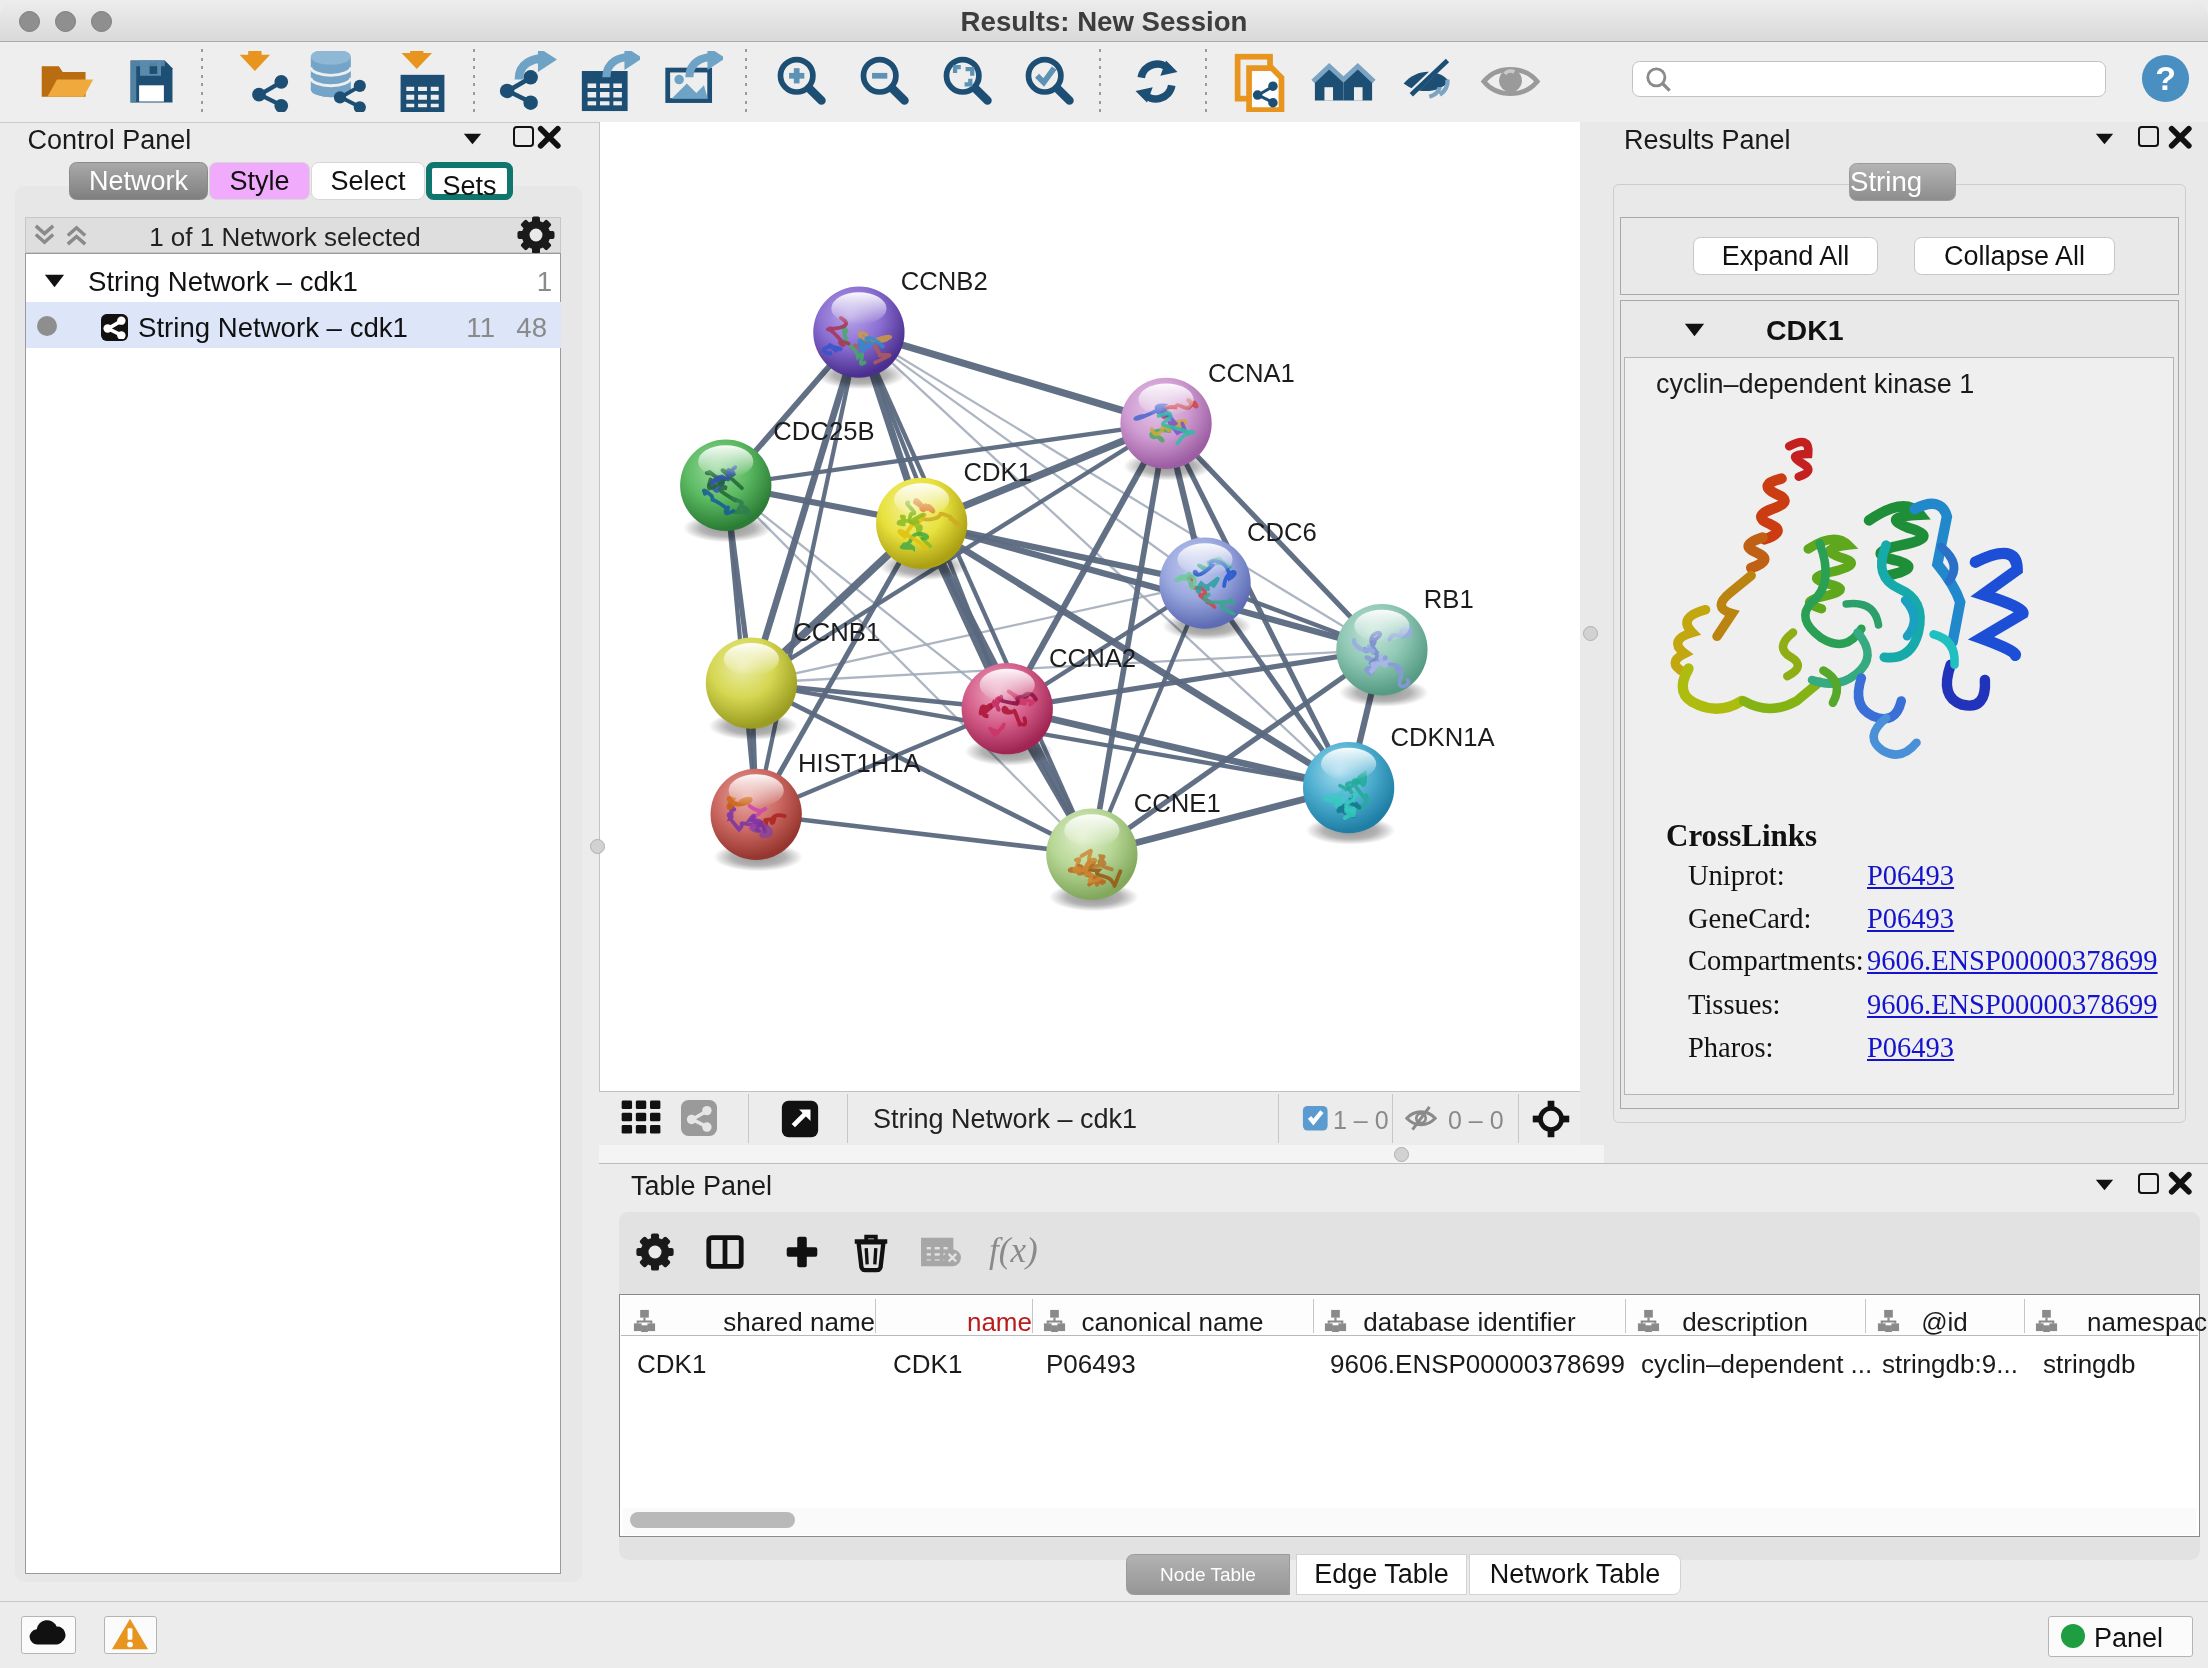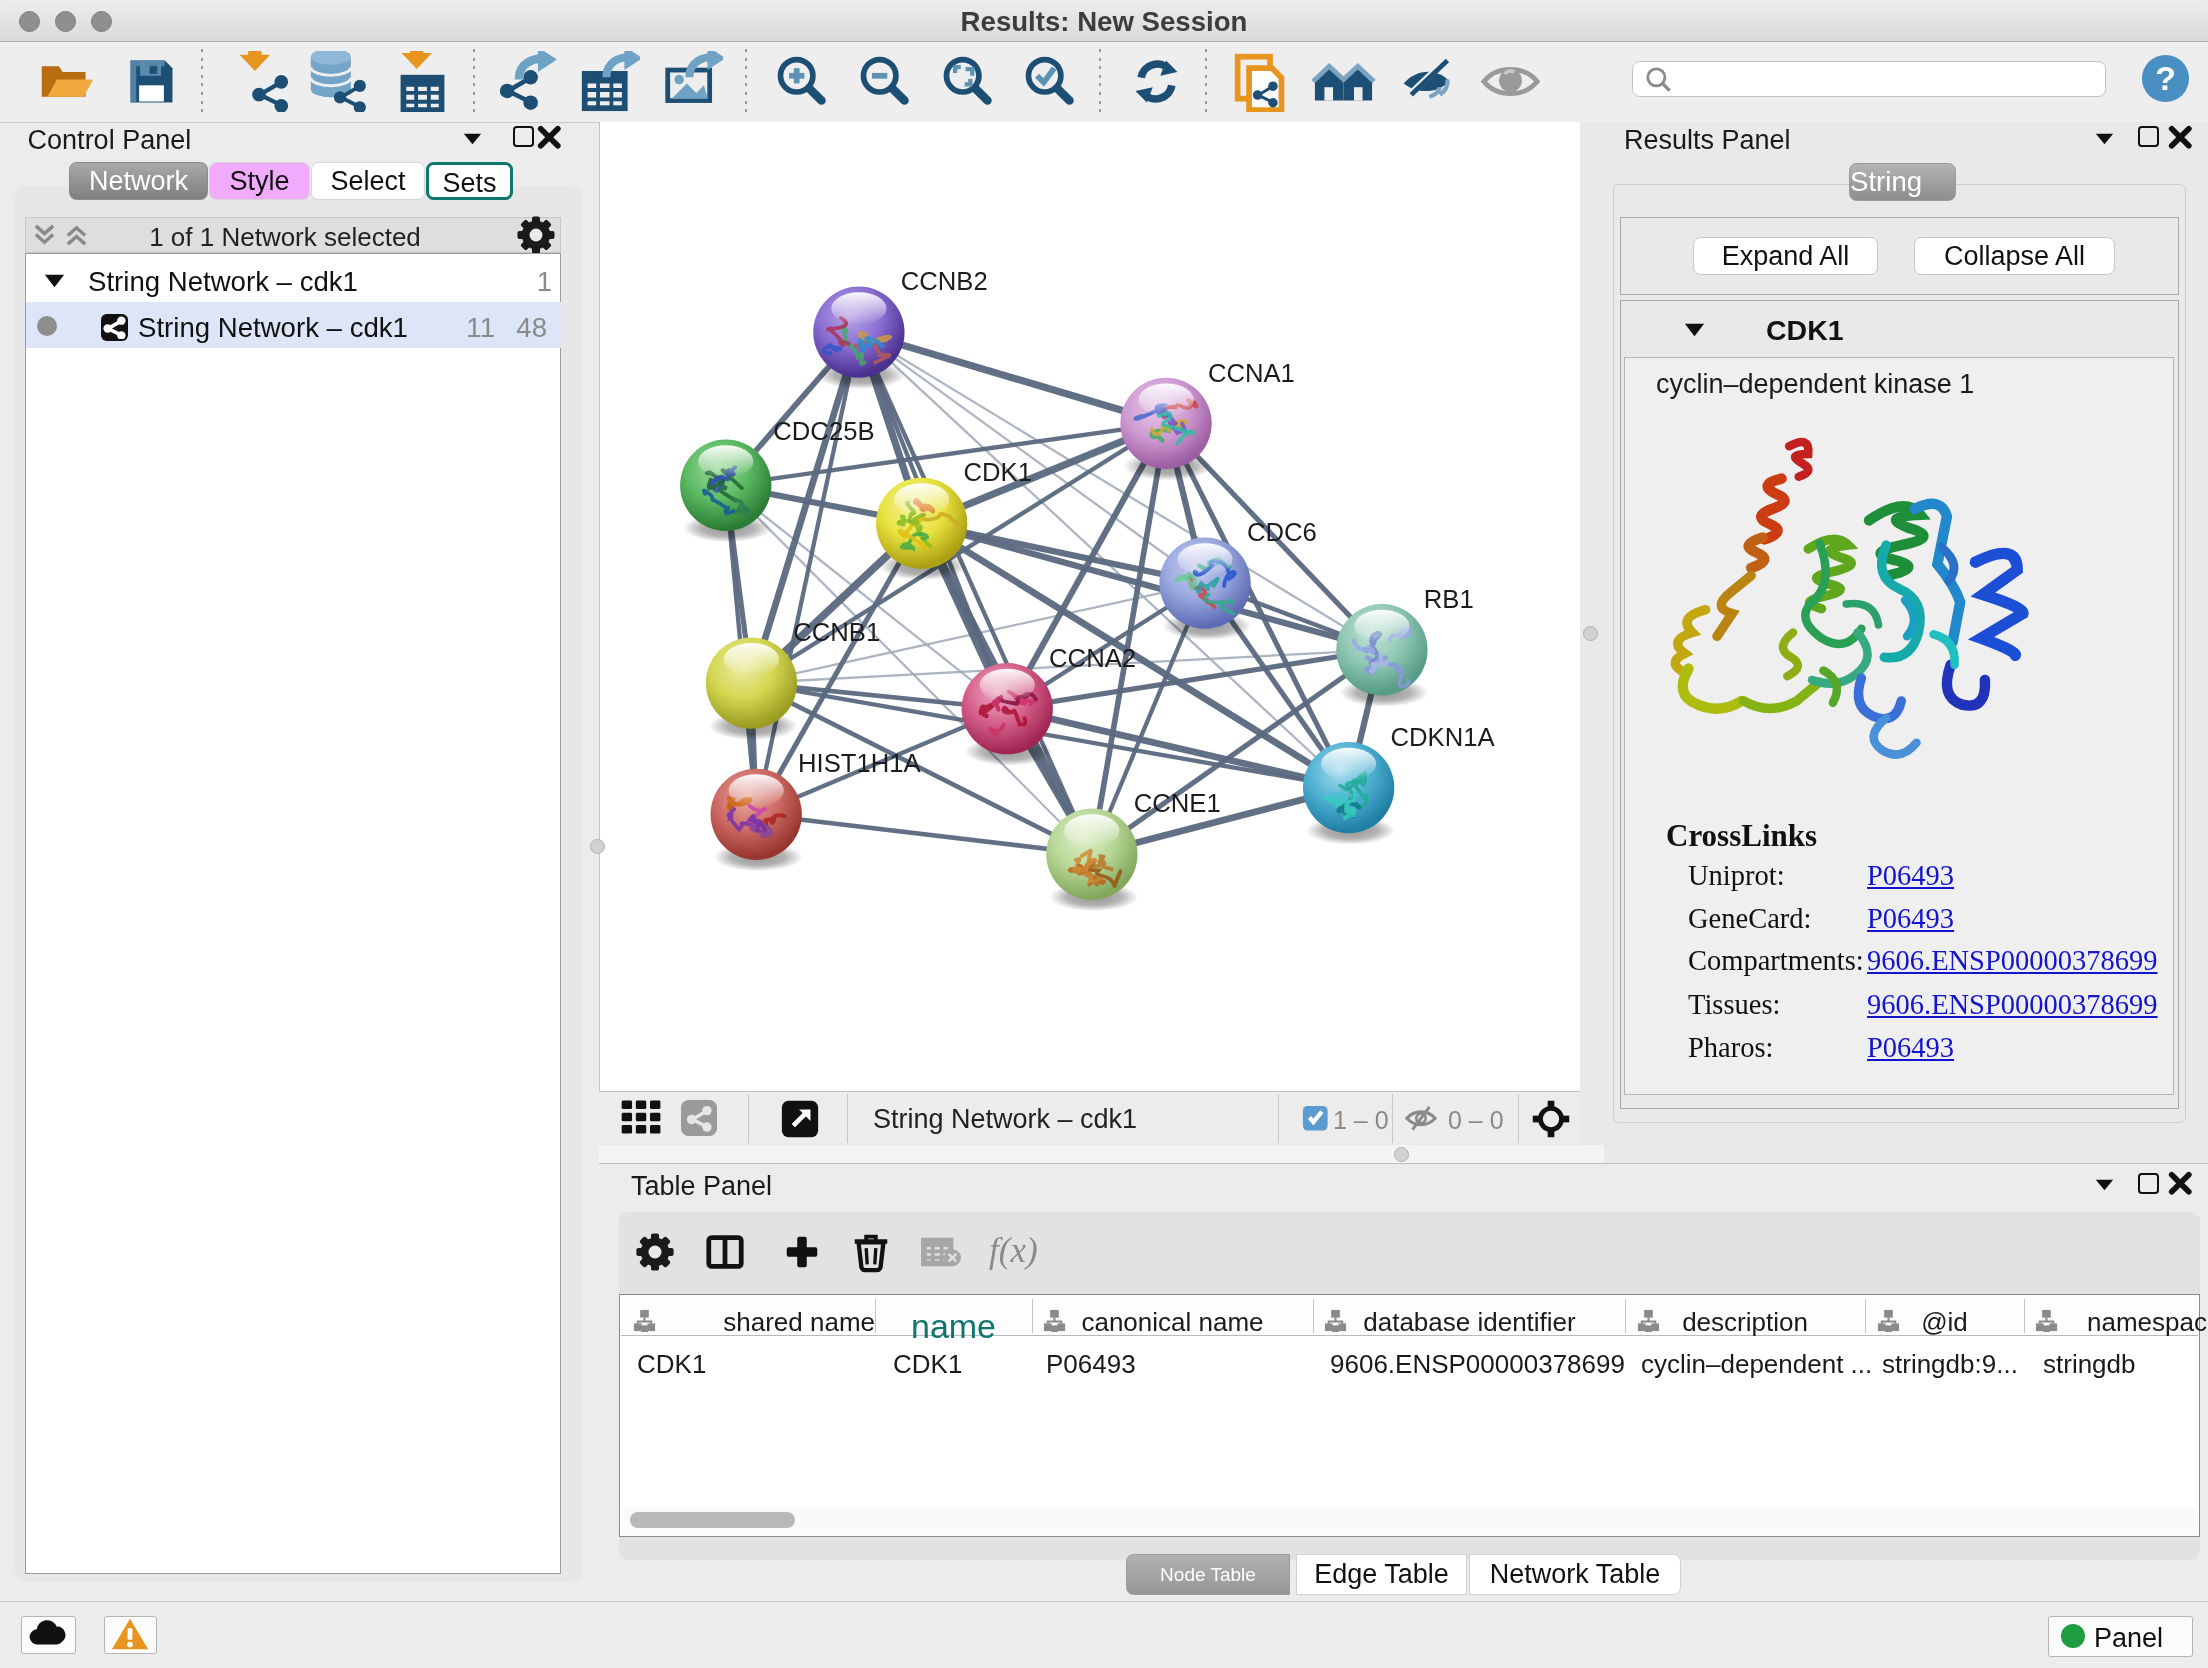--- a/index.html
+++ b/index.html
@@ -183,21 +183,21 @@
 <svg width="27" height="27" viewBox="-14 -14 28 28" style="position:absolute;left:459px;top:125px">
     <path d="M-9 -5 L0 6 L9 -5 z" fill="#111"></path>
   </svg>
 <div class="abs" style="left:513px;top:126px;width:21px;height:21px;border:2.9px solid #111;border-radius:3.8px;box-sizing:border-box"></div>
 <svg width="28.5" height="28.5" viewBox="-15 -15 30 30" style="position:absolute;left:535px;top:123px">
     <path d="M-9 -9 L9 9 M-9 9 L9 -9" stroke="#111" stroke-width="6" stroke-linecap="round"></path>
   </svg>
 <div class="abs" style="z-index:5;left:69px;top:162px;width:139px;height:38px;background:linear-gradient(#a9a9a9,#7f7f7f);border:1px solid #8a8a8a;border-radius:7.6px;box-sizing:border-box;color:#fff;font-size:27px;text-align:center;line-height:36px">Network</div>
 <div class="abs" style="z-index:5;left:209px;top:162px;width:101px;height:38px;background:#f0abfc;border:1px solid #d6d6d6;border-radius:7.6px;box-sizing:border-box;color:#111;font-size:27px;text-align:center;line-height:36px">Style</div>
 <div class="abs" style="z-index:5;left:311px;top:162px;width:114px;height:38px;background:#fff;border:1px solid #d6d6d6;border-radius:7.6px;box-sizing:border-box;color:#111;font-size:27px;text-align:center;line-height:36px">Select</div>
-<div class="abs" style="z-index:5;left:426px;top:162px;width:87px;height:38px;background:#fff;border:3px solid #0f766e;border-radius:7.6px;box-sizing:border-box;color:#111;font-size:27px;text-align:center;line-height:36px">Sets</div>
+<div class="abs" style="z-index:5;left:426px;top:162px;width:87px;height:38px;background:#fff;border:6px solid #0f766e;border-radius:7.6px;box-sizing:border-box;color:#111;font-size:27px;text-align:center;line-height:36px">Sets</div>
 <div class="abs" style="left:15px;top:186px;width:567px;height:1396px;background:#e7e7e7;border-radius:9.5px"></div>
 <div class="abs" style="left:25px;top:217px;width:536px;height:36px;background:#dedede;border:1px solid #c6c6c6;box-sizing:border-box"></div>
 <svg width="25" height="25" viewBox="-13 -13 26 26" style="position:absolute;left:32px;top:223px">
     <path d="M-9 -10 L0 -2 L9 -10 M-9 -1 L0 7 L9 -1" fill="none" stroke="#8a8a8a" stroke-width="3.6"></path>
   </svg>
 <svg width="25" height="25" viewBox="-13 -13 26 26" style="position:absolute;left:64px;top:223px">
     <path d="M-9 9 L0 1 L9 9 M-9 0 L0 -8 L9 0" fill="none" stroke="#8a8a8a" stroke-width="3.6"></path>
   </svg>
 <div class="abs" style="left:114px;top:222px;width:342px;text-align:center;font-size:26px;color:#222">1 of 1 Network selected</div>
 <svg width="38" height="38" viewBox="-20 -20 40 40" style="position:absolute;left:517px;top:216px">
@@ -637,21 +637,21 @@
 <svg width="25" height="25" viewBox="-13 -13 26 26" style="position:absolute;left:632px;top:1308px">
     <g fill="#8a8a8a">
       <rect x="-4.5" y="-11" width="9" height="8"></rect>
       <rect x="-11" y="3" width="8" height="8"></rect>
       <rect x="3" y="3" width="8" height="8"></rect>
       <rect x="-3.5" y="5" width="7" height="7"></rect>
       <path d="M0 -3 v4 M-7 3 v-2 h14 v2" fill="none" stroke="#8a8a8a" stroke-width="2.2"></path>
     </g>
   </svg>
 <div class="abs" style="left:1032px;top:1299px;width:1px;height:34px;background:#c6c6c6"></div>
-<div class="abs" style="left:875px;top:1307px;width:157px;text-align:center;font-size:34px;color:#0f766e">name</div>
+<div class="abs" style="left:875px;top:1307px;width:157px;text-align:right;font-size:26px;color:#b91c1c">name</div>
 <div class="abs" style="left:1313px;top:1299px;width:1px;height:34px;background:#c6c6c6"></div>
 <div class="abs" style="left:1032px;top:1307px;width:281px;text-align:center;font-size:26px;color:#1a1a1a">canonical name</div>
 <svg width="25" height="25" viewBox="-13 -13 26 26" style="position:absolute;left:1042px;top:1308px">
     <g fill="#8a8a8a">
       <rect x="-4.5" y="-11" width="9" height="8"></rect>
       <rect x="-11" y="3" width="8" height="8"></rect>
       <rect x="3" y="3" width="8" height="8"></rect>
       <rect x="-3.5" y="5" width="7" height="7"></rect>
       <path d="M0 -3 v4 M-7 3 v-2 h14 v2" fill="none" stroke="#8a8a8a" stroke-width="2.2"></path>
     </g>

